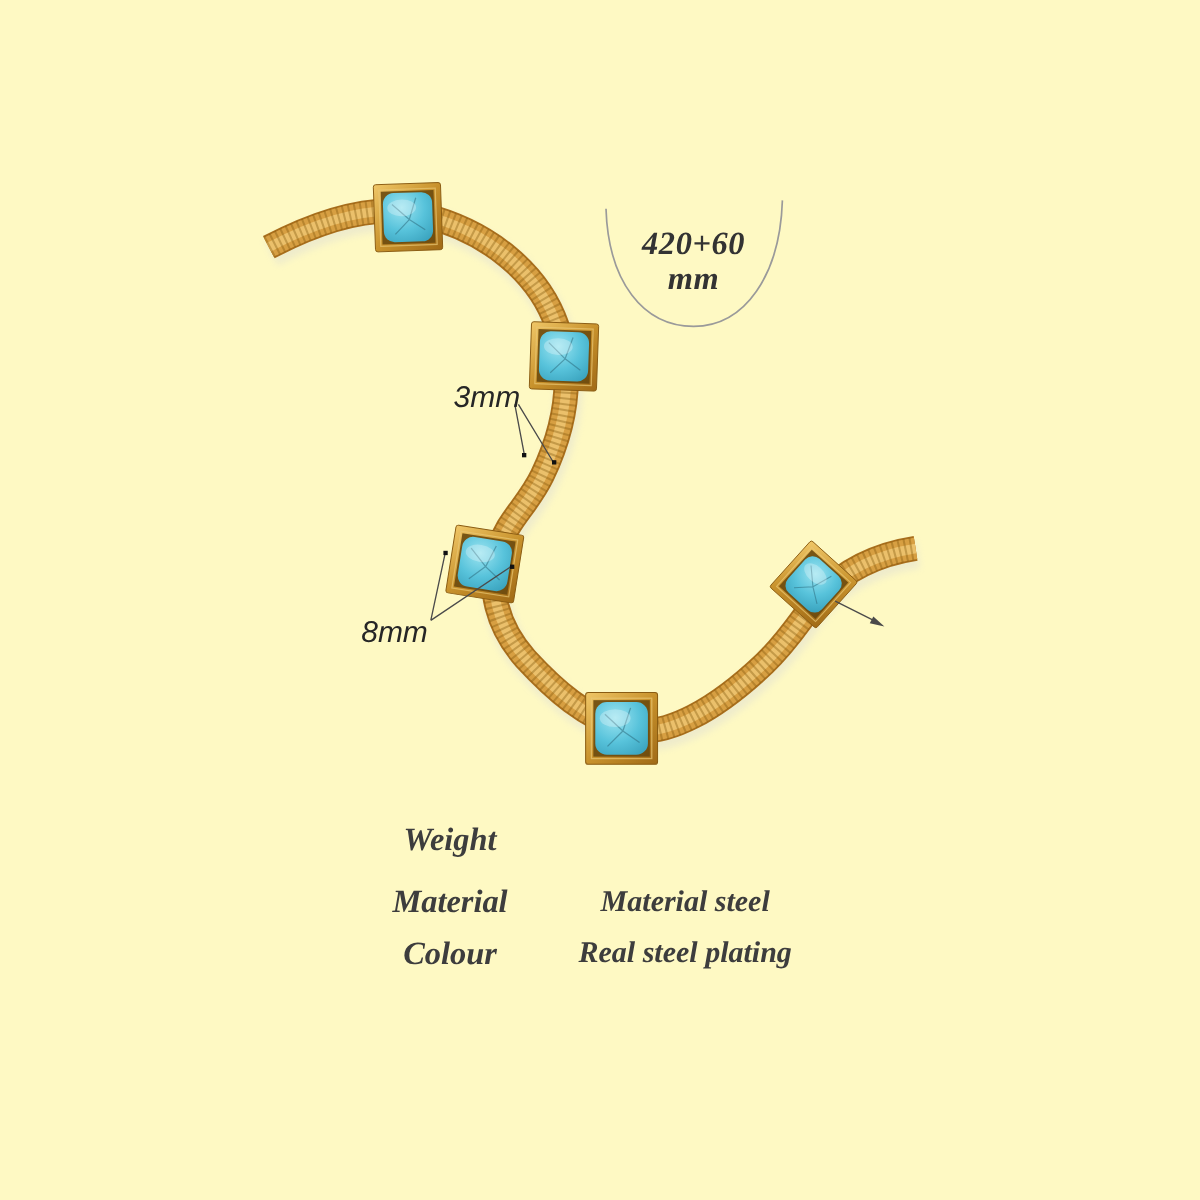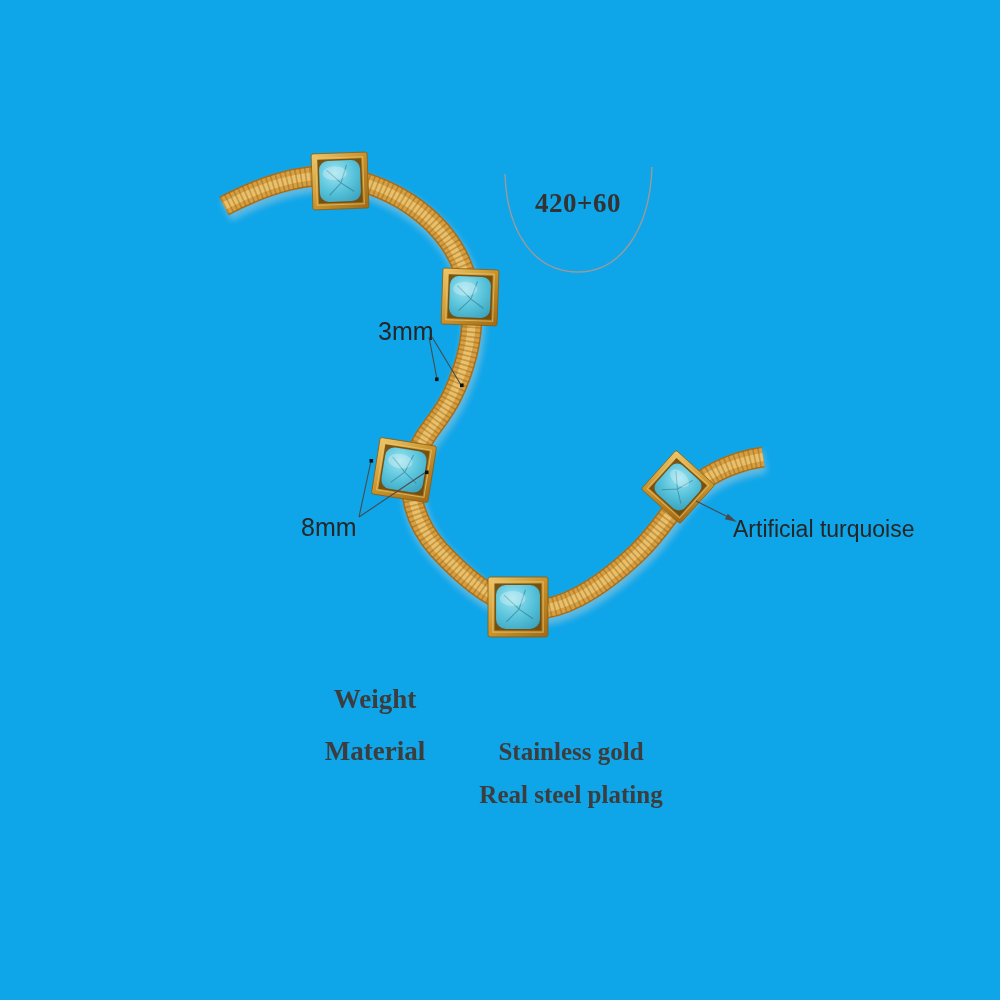--- a/index.html
+++ b/index.html
@@ -1,21 +1,22 @@
 <!DOCTYPE html>
 <html><head>
 <meta charset="utf-8">
 <style>
   html,body{margin:0;padding:0;background:#ffffff;}
   .canvas{
     position:relative;
     width:1000px;height:1000px;
-    background:#0ea5e9;
+    background:#fef9c3;
     overflow:hidden;
     font-family:"Liberation Sans", sans-serif;
+    font-style:italic;
   }
   .canvas svg{position:absolute;left:0;top:0;}
   .ann{
     position:absolute;
     color:#262626;
     font-family:"Liberation Sans", sans-serif;
     font-size:25px;
     line-height:1.1;
     white-space:nowrap;
   }
@@ -131,34 +132,35 @@
       <rect x="435" y="377.5" width="3.6" height="3.6"></rect>
       <rect x="460" y="383.5" width="3.6" height="3.6"></rect>
       <rect x="369.5" y="459" width="3.6" height="3.6"></rect>
       <rect x="425" y="470.5" width="3.6" height="3.6"></rect>
     </g>
     <polygon points="737,522 724.8,519.3 727.8,513.7" fill="#4a4a4a"></polygon>
   </svg>
 
   <div class="size-callout">
     <div>420+60</div>
+    <div>mm</div>
   </div>
 
   <div class="ann" style="left:378px;top:318px;">3mm</div>
 
   <div class="ann" style="left:301px;top:514px;">8mm</div>
 
-  <div class="ann small" style="left:733px;top:517px;">Artificial turquoise</div>
 
   <div class="spec">
     <div class="spec-row r0" style="top:684px;">
       <div class="spec-label">Weight</div>
     </div>
     <div class="spec-row r1" style="top:736px;">
       <div class="spec-label">Material</div>
-      <div class="spec-value">Stainless gold</div>
+      <div class="spec-value">Material steel</div>
     </div>
     <div class="spec-row r2" style="top:779px;">
+      <div class="spec-label">Colour</div>
       <div class="spec-value">Real steel plating</div>
     </div>
   </div>
 
 </div>
 
 </body></html>

